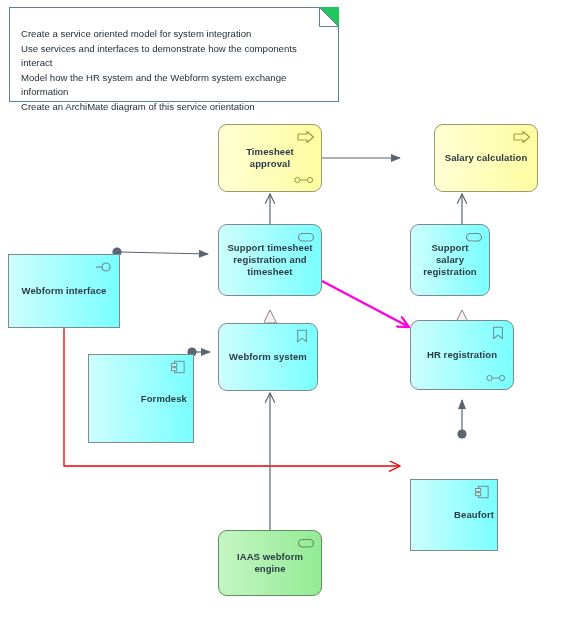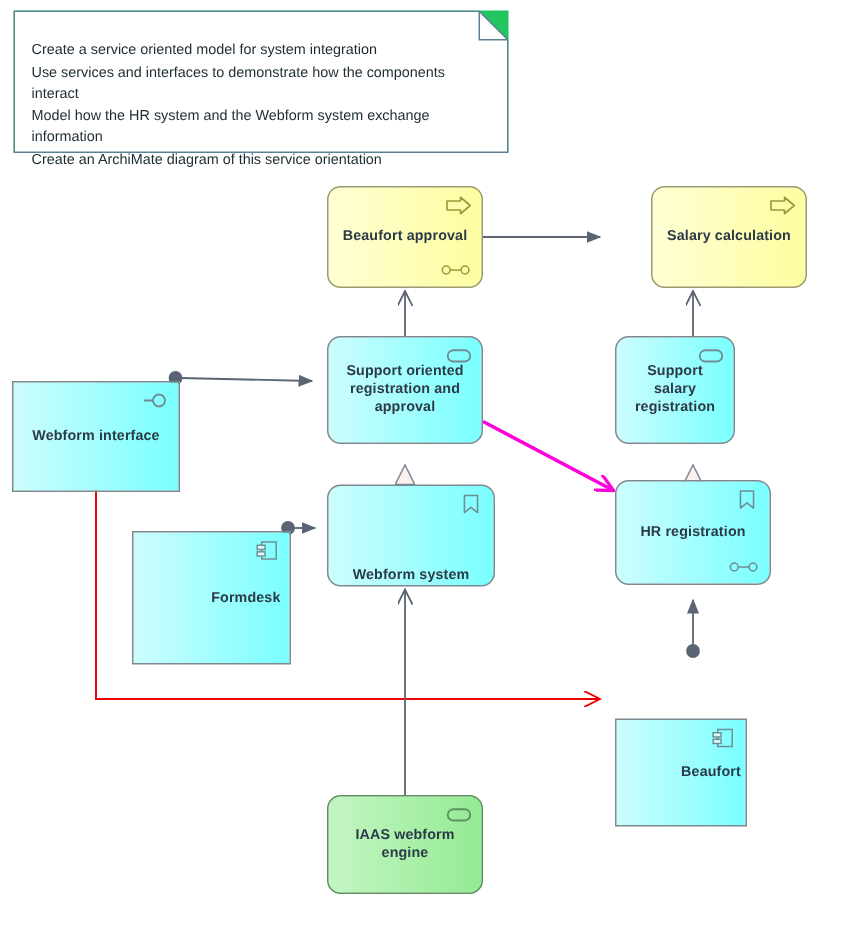--- a/index.html
+++ b/index.html
@@ -191,21 +191,21 @@
     <g>
       <path d="M64,285 L64,466 L400,466" fill="none" stroke="#ee0000" stroke-width="1.3" marker-end="url(#m-open-red)"></path>
     </g>
 
     <g>
       <line x1="270" y1="530" x2="270" y2="393" stroke="#5a6472" stroke-width="1.2" marker-end="url(#m-open)"></line>
     </g>
   </svg>
 
   <div class="node rounded fill-yellow" style="left:218px; top:124px; width:104px; height:68px;">
-    <span class="label">Beaufort approval</span>
+    <span class="label">Timesheet approval</span>
     <svg class="badge" viewBox="0 0 18 14">
       <path d="M1,4 H10 V1.5 L16.5,7 L10,12.5 V10 H1 Z" fill="none" stroke="#9a9a3a" stroke-width="1.1" stroke-linejoin="round"></path>
     </svg>
     <svg class="badge-bl" viewBox="0 0 20 8">
       <circle cx="3.5" cy="4" r="2.6" fill="none" stroke="#9a9a3a" stroke-width="1"></circle>
       <line x1="6.1" y1="4" x2="13.4" y2="4" stroke="#9a9a3a" stroke-width="1"></line>
       <circle cx="16" cy="4" r="2.6" fill="none" stroke="#9a9a3a" stroke-width="1"></circle>
     </svg>
   </div>
 
@@ -218,21 +218,21 @@
 
   <div class="node sharp fill-blue" style="left:8px; top:211px; width:112px; height:74px;">
     <span class="label">Webform interface</span>
     <svg class="badge" viewBox="0 0 18 14">
       <line x1="1" y1="7" x2="7" y2="7" stroke="#6f8c92" stroke-width="1.2"></line>
       <circle cx="11" cy="7" r="4" fill="none" stroke="#6f8c92" stroke-width="1.2"></circle>
     </svg>
   </div>
 
   <div class="node rounded fill-blue" style="left:218px; top:224px; width:104px; height:72px;">
-    <span class="label">Support oriented registration and approval</span>
+    <span class="label">Support timesheet registration and timesheet</span>
     <svg class="badge" viewBox="0 0 18 14">
       <rect x="1.5" y="3.5" width="15" height="7.5" rx="3.75" fill="none" stroke="#6f8c92" stroke-width="1.2"></rect>
     </svg>
   </div>
 
   <div class="node rounded fill-blue" style="left:410px; top:224px; width:80px; height:72px;">
     <span class="label">Support salary registration</span>
     <svg class="badge" viewBox="0 0 18 14">
       <rect x="1.5" y="3.5" width="15" height="7.5" rx="3.75" fill="none" stroke="#6f8c92" stroke-width="1.2"></rect>
     </svg>
@@ -240,21 +240,21 @@
 
   <div class="node sharp fill-blue" style="left:88px; top:311px; width:106px; height:89px;justify-content:flex-end;">
     <span class="label">Formdesk</span>
     <svg class="badge" viewBox="0 0 18 16">
       <rect x="5" y="1.5" width="11" height="13" fill="none" stroke="#6f8c92" stroke-width="1.1"></rect>
       <rect x="1.5" y="4" width="6" height="3.2" fill="#d5fbfb" stroke="#6f8c92" stroke-width="1.1"></rect>
       <rect x="1.5" y="9" width="6" height="3.2" fill="#d5fbfb" stroke="#6f8c92" stroke-width="1.1"></rect>
     </svg>
   </div>
 
-  <div class="node rounded fill-blue" style="left:218px; top:323px; width:112px; height:68px;align-items:flex-end;">
+  <div class="node rounded fill-blue" style="left:218px; top:323px; width:100px; height:68px;">
     <span class="label">Webform system</span>
     <svg class="badge" viewBox="0 0 18 16">
       <path d="M4,1.5 H14 V14.5 L9,10.5 L4,14.5 Z" fill="none" stroke="#6f8c92" stroke-width="1.2" stroke-linejoin="round"></path>
     </svg>
   </div>
 
   <div class="node rounded fill-blue" style="left:410px; top:320px; width:104px; height:70px;">
     <span class="label">HR registration</span>
     <svg class="badge" viewBox="0 0 18 16">
       <path d="M4,1.5 H14 V14.5 L9,10.5 L4,14.5 Z" fill="none" stroke="#6f8c92" stroke-width="1.2" stroke-linejoin="round"></path>

